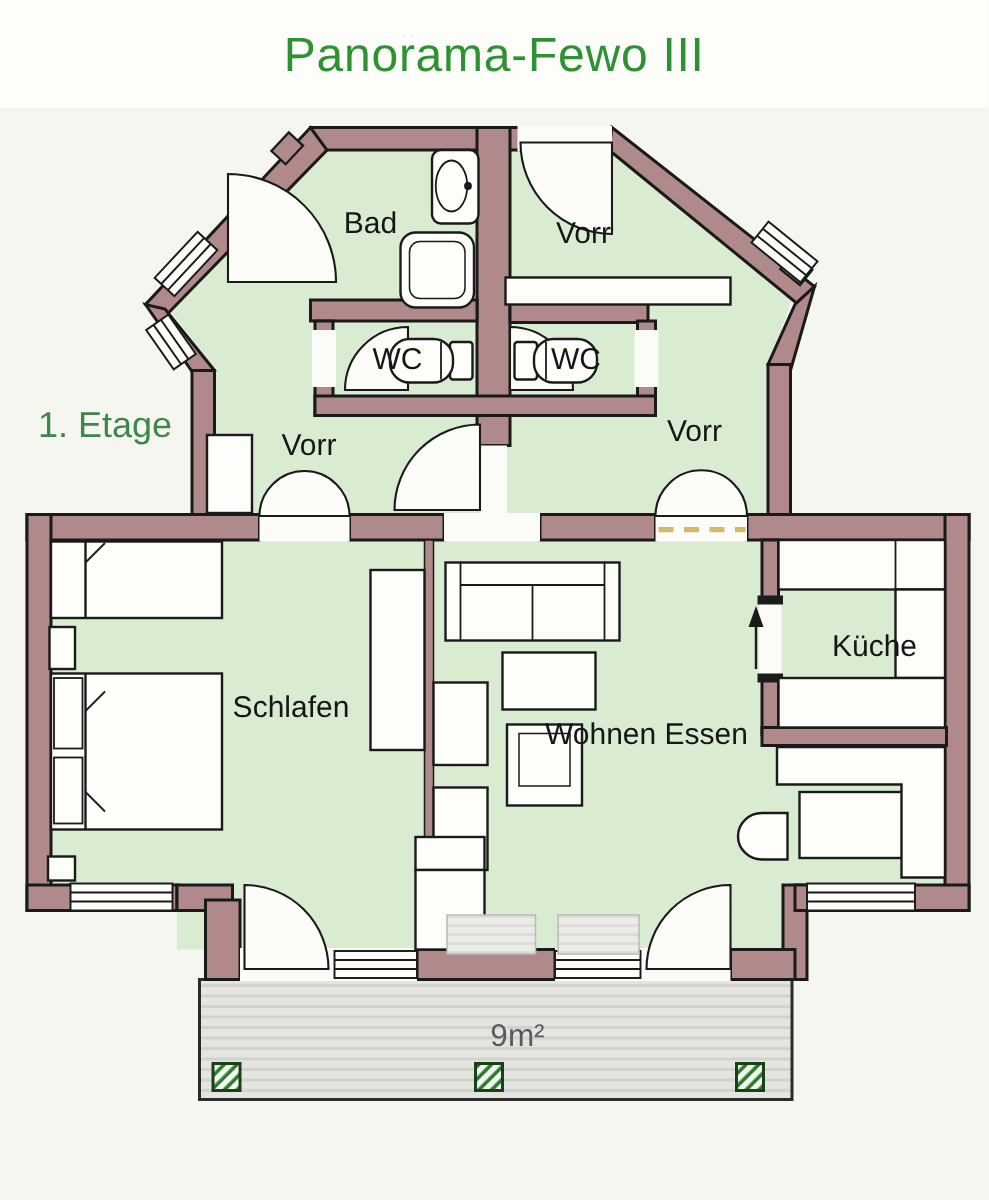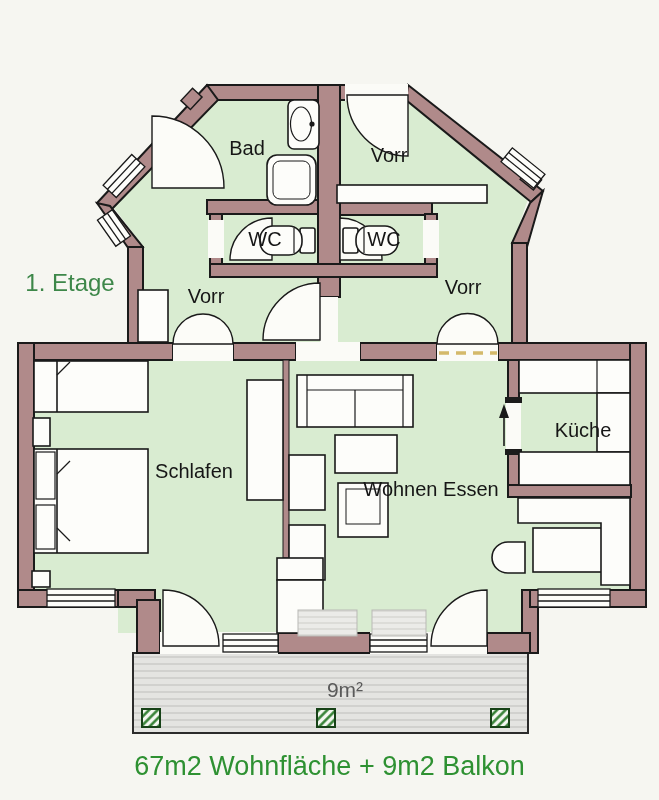--- a/index.html
+++ b/index.html
@@ -25,20 +25,21 @@
   text{font-family:"Liberation Sans", sans-serif;}
   .room-label{fill:#161616;font-size:20px;}
   .area-label{fill:#5a5a5a;font-size:21px;}
   .etage-label{font-size:24px;}
 </style>
 </head>
 <body>
 
 <div class="page">
 
+  <div class="title">Panorama-Fewo III</div>
 
   <svg width="659" height="800" viewBox="0 0 659 800">
     <defs>
       <pattern id="pStripe" width="10" height="7" patternUnits="userSpaceOnUse">
         <rect width="10" height="7" fill="#e4e4e1"></rect>
         <rect y="5" width="10" height="2" fill="#d1d1ce"></rect>
       </pattern>
       <pattern id="pStripeLight" width="10" height="6" patternUnits="userSpaceOnUse">
         <rect width="10" height="6" fill="#ebebe8"></rect>
         <rect y="4" width="10" height="2" fill="#dcdcd8"></rect>
@@ -256,14 +257,13 @@
       <text class="room-label" x="206" y="303">Vorr</text>
       <text class="room-label" x="463" y="294">Vorr</text>
       <text class="room-label" x="194" y="478">Schlafen</text>
       <text class="room-label" x="431" y="496">Wohnen Essen</text>
       <text class="room-label" x="583" y="437">Küche</text>
       <text class="area-label" x="345" y="697">9m²</text>
       <text class="etage-label" x="70" y="291" fill="#3d8749">1. Etage</text>
     </g>
   </svg>
 
-  <div class="caption">67m2 Wohnfläche + 9m2 Balkon</div>
 </div>
 
 </body></html>

